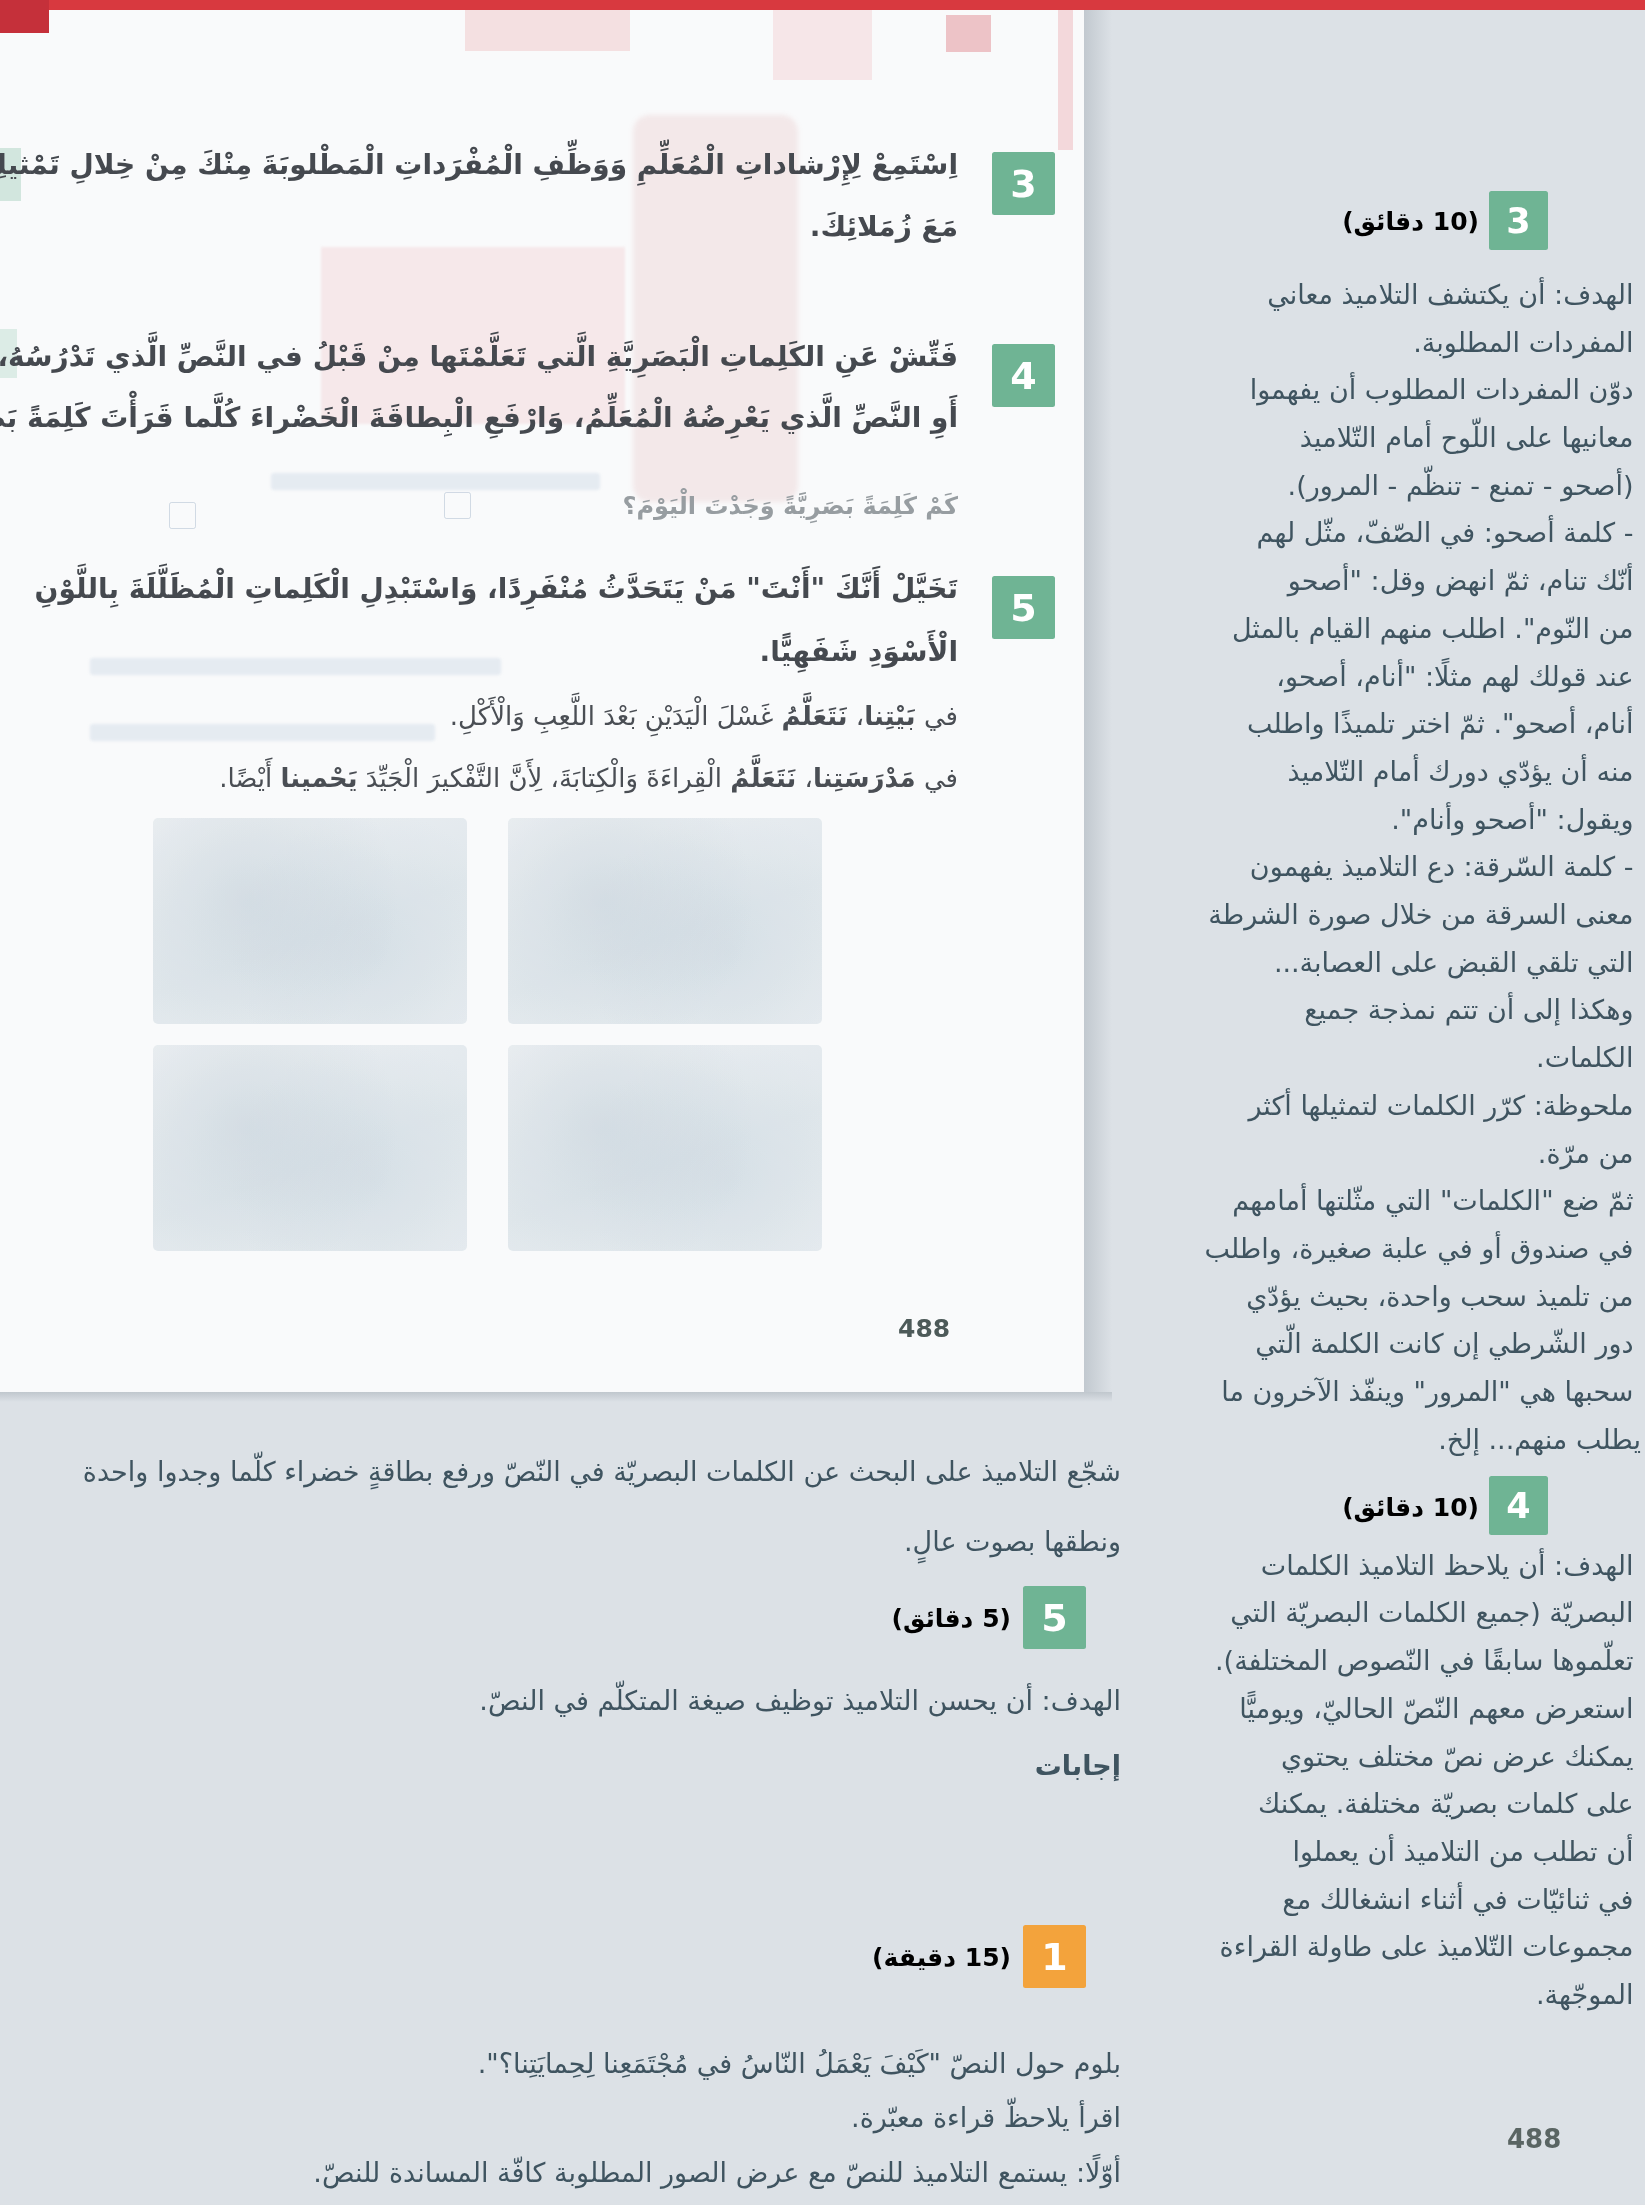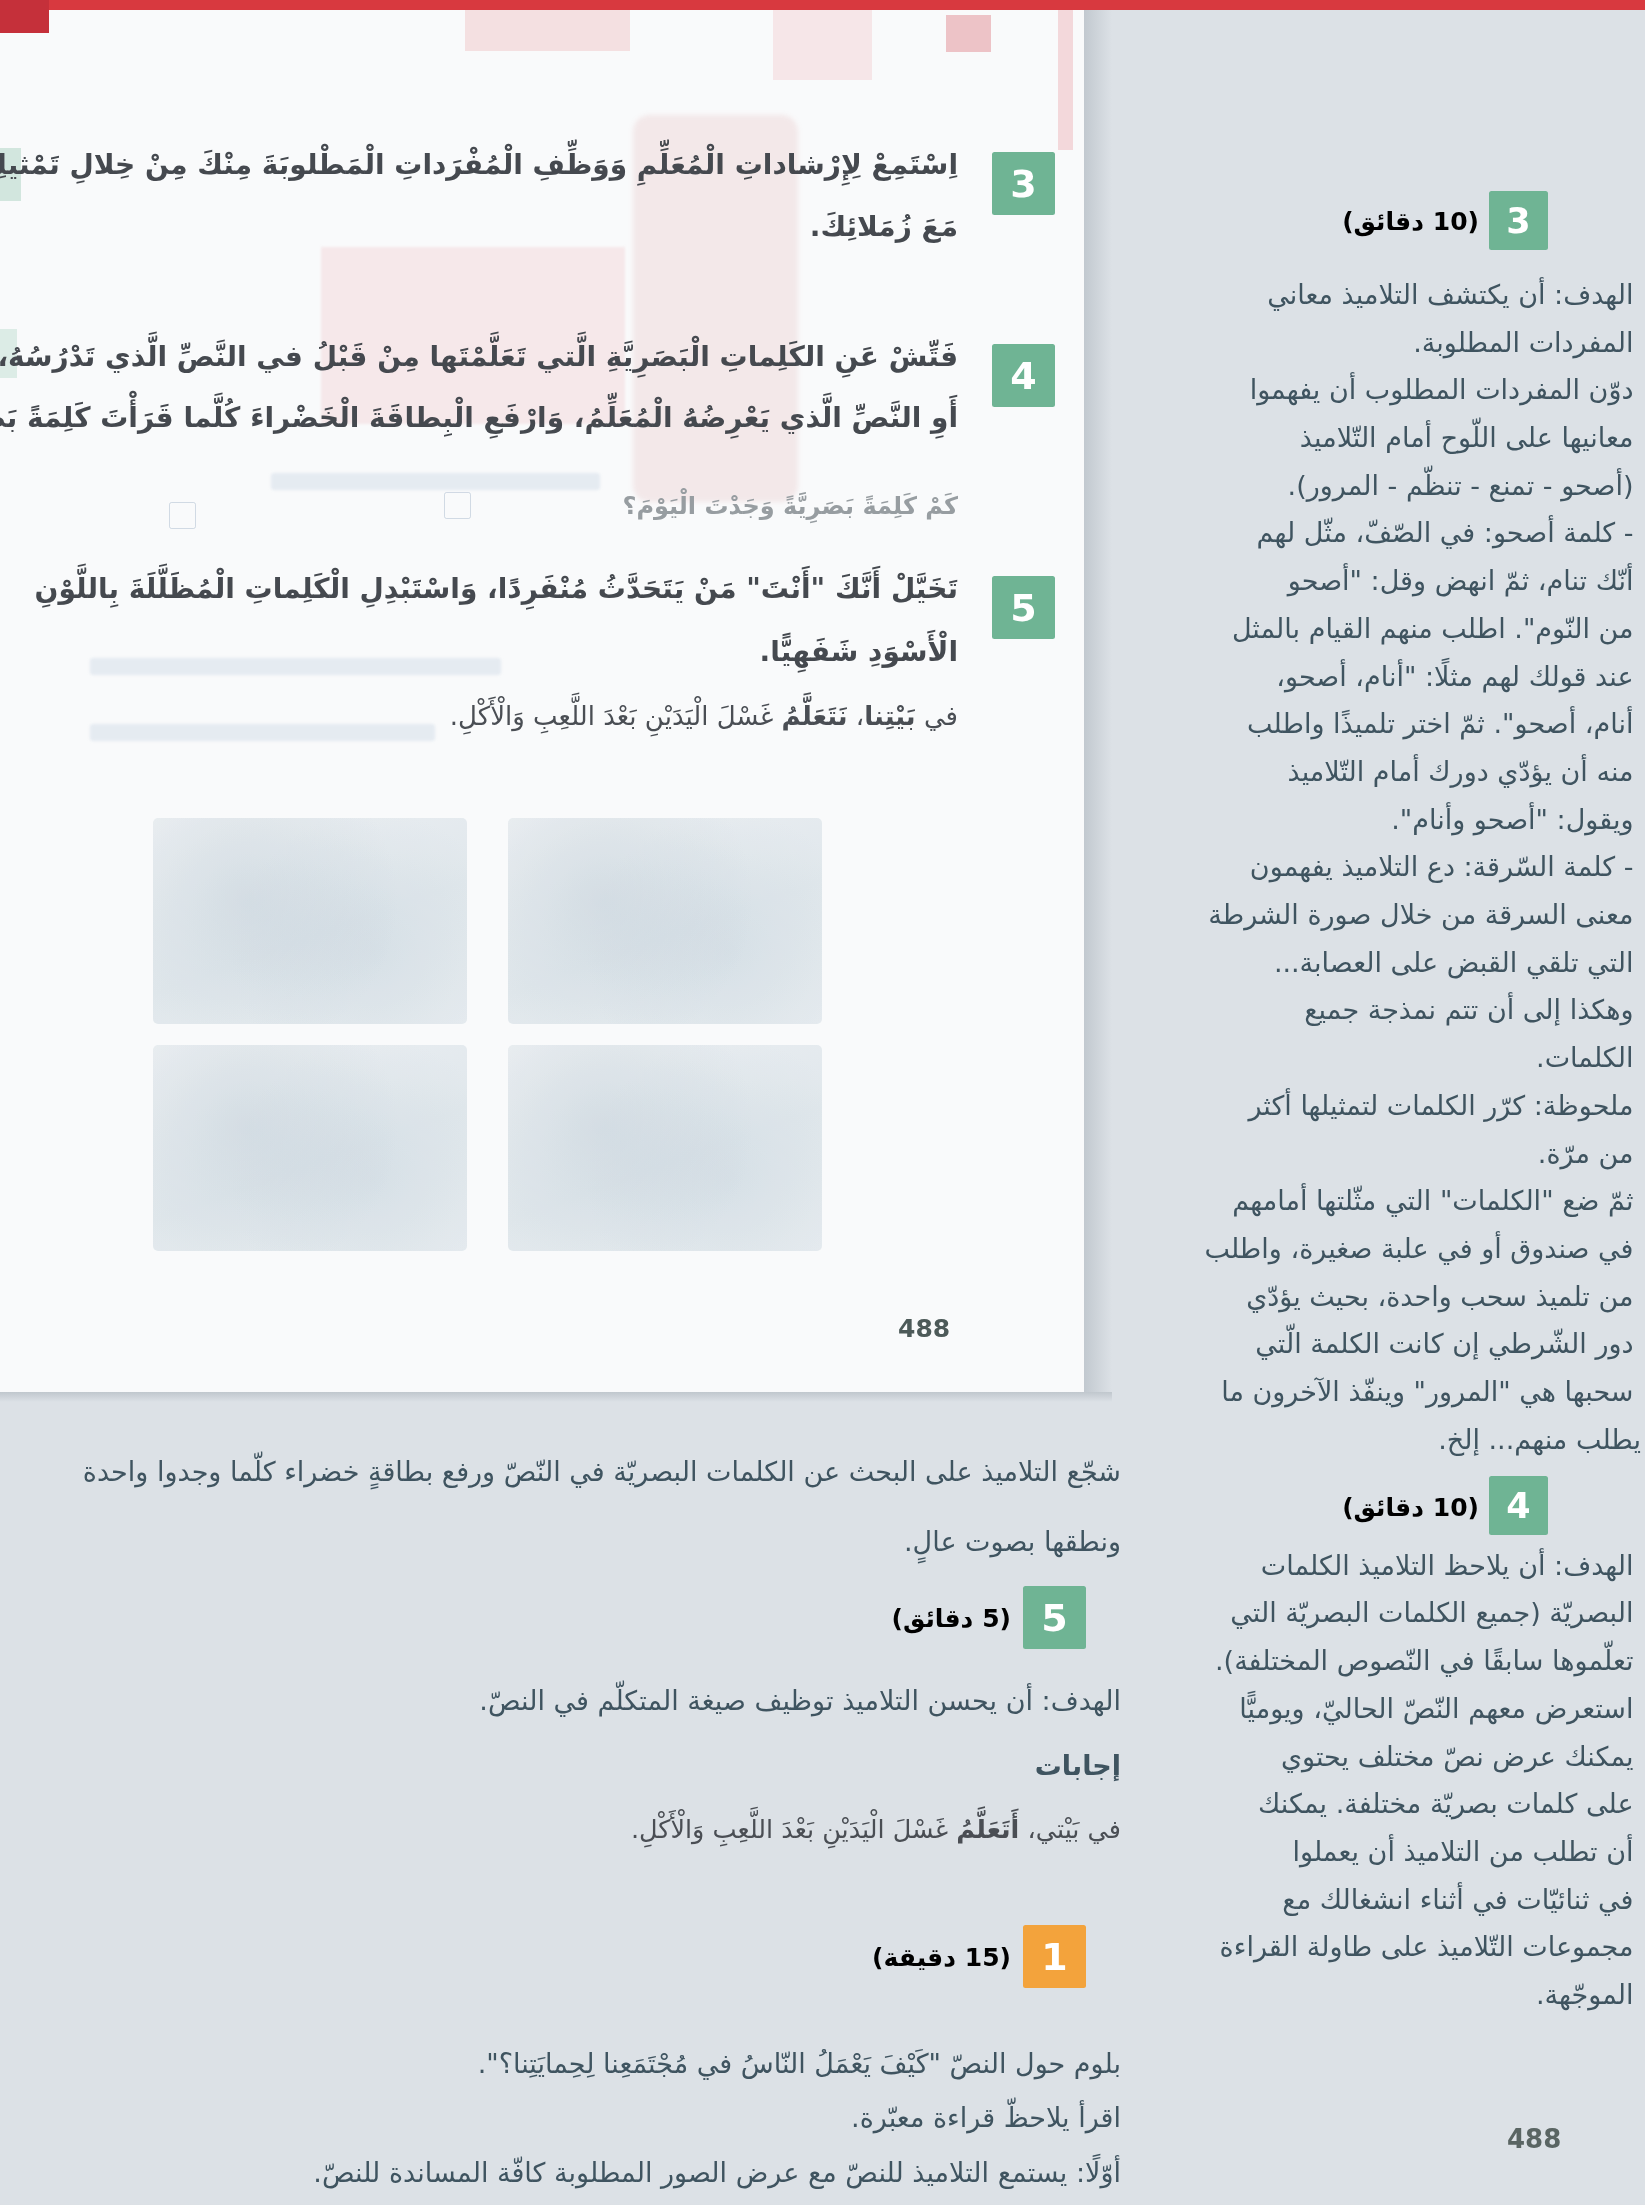--- a/index.html
+++ b/index.html
@@ -99,20 +99,21 @@
 
   <div class="abs badge badge-green badge-lg" style="right:590px;top:344px;">4</div>
   <div class="abs sp-line" style="right:687px;top:340px;">فَتِّشْ عَنِ الكَلِماتِ الْبَصَرِيَّةِ الَّتي تَعَلَّمْتَها مِنْ قَبْلُ في النَّصِّ الَّذي تَدْرُسُهُ،</div>
   <div class="abs sp-line" style="right:687px;top:401px;">أَوِ النَّصِّ الَّذي يَعْرِضُهُ الْمُعَلِّمُ، وَارْفَعِ الْبِطاقَةَ الْخَضْراءَ كُلَّما قَرَأْتَ كَلِمَةً بَصَرِيَّةً.</div>
   <div class="abs sp-q" style="right:687px;top:492px;">كَمْ كَلِمَةً بَصَرِيَّةً وَجَدْتَ الْيَوْمَ؟</div>
 
   <div class="abs badge badge-green badge-lg" style="right:590px;top:576px;">5</div>
   <div class="abs sp-line" style="right:687px;top:572px;">تَخَيَّلْ أَنَّكَ "أَنْتَ" مَنْ يَتَحَدَّثُ مُنْفَرِدًا، وَاسْتَبْدِلِ الْكَلِماتِ الْمُظَلَّلَةَ بِاللَّوْنِ</div>
   <div class="abs sp-line" style="right:687px;top:635px;">الْأَسْوَدِ شَفَهِيًّا.</div>
   <div class="abs sp-ex" style="right:687px;top:701px;"><span>في </span><span class="seg-b">بَيْتِنا</span><span>، </span><span class="seg-b">نَتَعَلَّمُ</span><span> غَسْلَ الْيَدَيْنِ بَعْدَ اللَّعِبِ وَالْأَكْلِ.</span></div>
+  <div class="abs sp-ex" style="right:687px;top:763px;"><span>في </span><span class="seg-b">مَدْرَسَتِنا</span><span>، </span><span class="seg-b">نَتَعَلَّمُ</span><span> الْقِراءَةَ وَالْكِتابَةَ، لِأَنَّ التَّفْكيرَ الْجَيِّدَ </span><span class="seg-b">يَحْمينا</span><span> أَيْضًا.</span></div>
 
   <div class="abs pagenum" style="left:898px;top:1314px;">488</div>
 
   <div class="abs badge badge-green badge-sm" style="right:97px;top:191px;">3</div>
   <div class="abs dur" style="right:166px;top:207px;">(10 دقائق)</div>
   <div>
     <div class="abs tx" style="right:11.5px;top:279px;">الهدف: أن يكتشف التلاميذ معاني</div>
     <div class="abs tx" style="right:11.5px;top:327px;">المفردات المطلوبة.</div>
     <div class="abs tx" style="right:11.5px;top:374px;">دوّن المفردات المطلوب أن يفهموا</div>
     <div class="abs tx" style="right:11.5px;top:422px;">معانيها على اللّوح أمام التّلاميذ</div>
@@ -154,21 +155,20 @@
     <div class="abs tx" style="right:11.5px;top:1979px;">الموجّهة.</div>
   </div>
 
   <div class="abs tx" style="right:524px;top:1456px;">شجّع التلاميذ على البحث عن الكلمات البصريّة في النّصّ ورفع بطاقةٍ خضراء كلّما وجدوا واحدة</div>
   <div class="abs tx" style="right:524px;top:1526px;">ونطقها بصوت عالٍ.</div>
 
   <div class="abs badge badge-green badge-lg" style="right:559px;top:1586px;">5</div>
   <div class="abs dur" style="right:634px;top:1604px;">(5 دقائق)</div>
   <div class="abs tx" style="right:524px;top:1685px;">الهدف: أن يحسن التلاميذ توظيف صيغة المتكلّم في النصّ.</div>
   <div class="abs tx bold" style="right:524px;top:1750px;">إجابات</div>
-  <div class="abs ans" style="right:524px;top:1814px;"><span>في بَيْتي، </span><span class="seg-b">أَتَعَلَّمُ</span><span> غَسْلَ الْيَدَيْنِ بَعْدَ اللَّعِبِ وَالْأَكْلِ.</span></div>
 
   <div class="abs badge badge-orange badge-lg" style="right:559px;top:1925px;">1</div>
   <div class="abs dur" style="right:634px;top:1943px;">(15 دقيقة)</div>
   <div class="abs tx" style="right:524px;top:2048px;">بلوم حول النصّ "كَيْفَ يَعْمَلُ النّاسُ في مُجْتَمَعِنا لِحِمايَتِنا؟".</div>
   <div class="abs tx" style="right:524px;top:2102px;">اقرأ يلاحظّ قراءة معبّرة.</div>
   <div class="abs tx" style="right:524px;top:2157px;">أوّلًا: يستمع التلاميذ للنصّ مع عرض الصور المطلوبة كافّة المساندة للنصّ.</div>
 
   <div class="abs pagenum-br" style="left:1507px;top:2124px;">488</div>
 
 </div>

